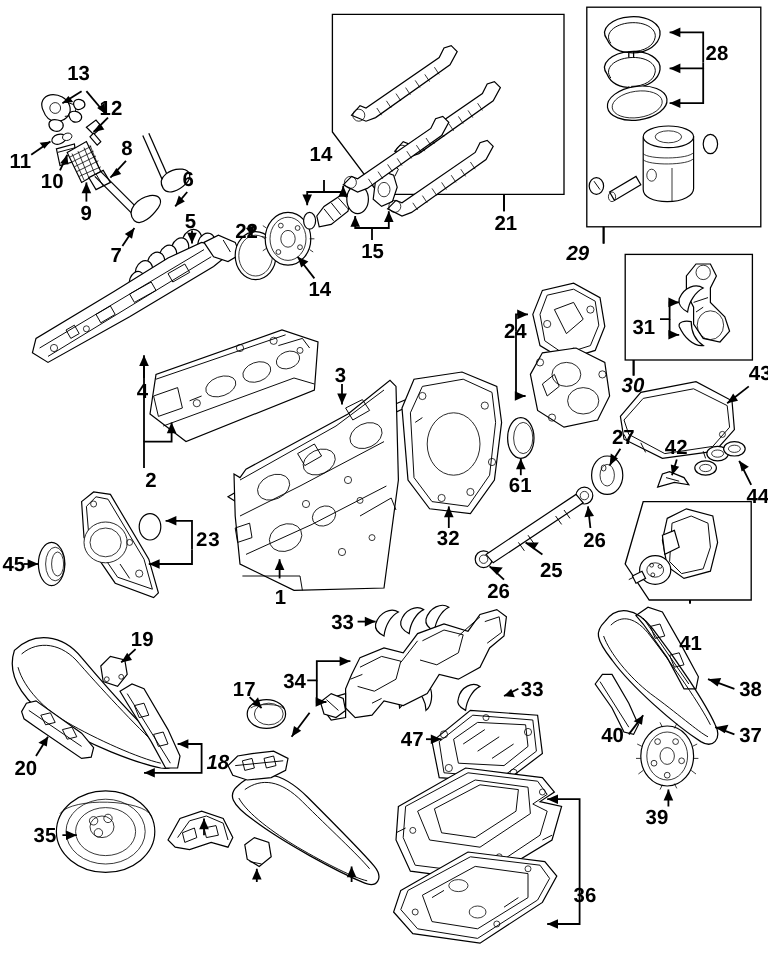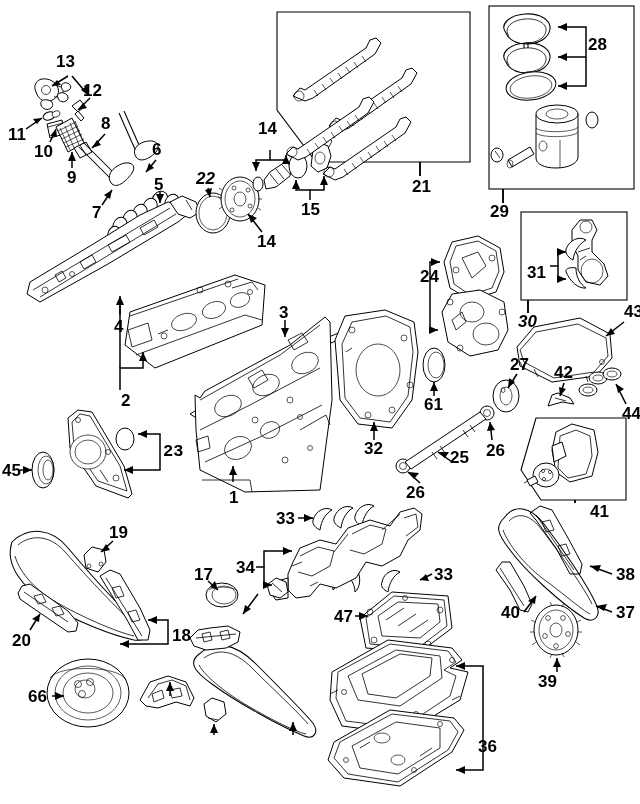--- a/index.html
+++ b/index.html
@@ -744,46 +744,46 @@
     <div class="lbl" style="left:101px;top:115px;">8</div>
     <div class="lbl" style="left:67px;top:169px;">9</div>
     <div class="lbl" style="left:34px;top:143px;">10</div>
     <div class="lbl" style="left:8px;top:126px;">11</div>
     <div class="lbl" style="left:83px;top:82px;">12</div>
     <div class="lbl" style="left:56px;top:53px;">13</div>
     <div class="lbl" style="left:258px;top:120px;">14</div>
     <div class="lbl" style="left:301px;top:201px;">15</div>
     <div class="lbl" style="left:257px;top:233px;">14</div>
     <div class="lbl" style="left:194px;top:566px;">17</div>
-    <div class="lbl" style="left:172px;top:627px;">18</div>
+    <div class="lbl" style="left:172px;top:627px;font-style:italic;">18</div>
     <div class="lbl" style="left:109px;top:524px;text-align:right;">19</div>
     <div class="lbl" style="left:12px;top:632px;">20</div>
     <div class="lbl" style="left:412px;top:178px;">21</div>
-    <div class="lbl" style="left:196px;top:170px;font-style:italic;">22</div>
+    <div class="lbl" style="left:196px;top:184px;">22</div>
     <div class="lbl" style="left:163px;top:443px;font-family:Liberation Mono, monospace;">23</div>
     <div class="lbl" style="left:420px;top:268px;">24</div>
-    <div class="lbl" style="left:450px;top:449px;">25</div>
+    <div class="lbl" style="left:450px;top:467px;">25</div>
     <div class="lbl" style="left:486px;top:442px;">26</div>
     <div class="lbl" style="left:406px;top:484px;">26</div>
     <div class="lbl" style="left:510px;top:356px;">27</div>
     <div class="lbl" style="left:588px;top:36px;">28</div>
-    <div class="lbl" style="left:490px;top:203px;">29</div>
+    <div class="lbl" style="left:472px;top:203px;font-style:italic;">29</div>
     <div class="lbl" style="left:518px;top:313px;font-style:italic;">30</div>
     <div class="lbl" style="left:527px;top:264px;">31</div>
     <div class="lbl" style="left:364px;top:440px;">32</div>
     <div class="lbl" style="left:276px;top:510px;">33</div>
     <div class="lbl" style="left:434px;top:566px;">33</div>
     <div class="lbl" style="left:236px;top:559px;">34</div>
-    <div class="lbl" style="left:28px;top:688px;">66</div>
+    <div class="lbl" style="left:28px;top:688px;">35</div>
     <div class="lbl" style="left:478px;top:738px;">36</div>
     <div class="lbl" style="left:616px;top:604px;">37</div>
     <div class="lbl" style="left:616px;top:566px;">38</div>
     <div class="lbl" style="left:538px;top:673px;">39</div>
     <div class="lbl" style="left:501px;top:604px;">40</div>
-    <div class="lbl" style="left:566px;top:503px;margin-left:24px;">41</div>
+    <div class="lbl" style="left:566px;top:528px;">41</div>
     <div class="lbl" style="left:554px;top:364px;">42</div>
     <div class="lbl" style="left:624px;top:303px;">43</div>
     <div class="lbl" style="left:622px;top:405px;">44</div>
     <div class="lbl" style="left:2px;top:462px;">45</div>
     <div class="lbl" style="left:424px;top:396px;">61</div>
     <div class="lbl" style="left:334px;top:608px;">47</div>
   </div>
 
 </div>
 

